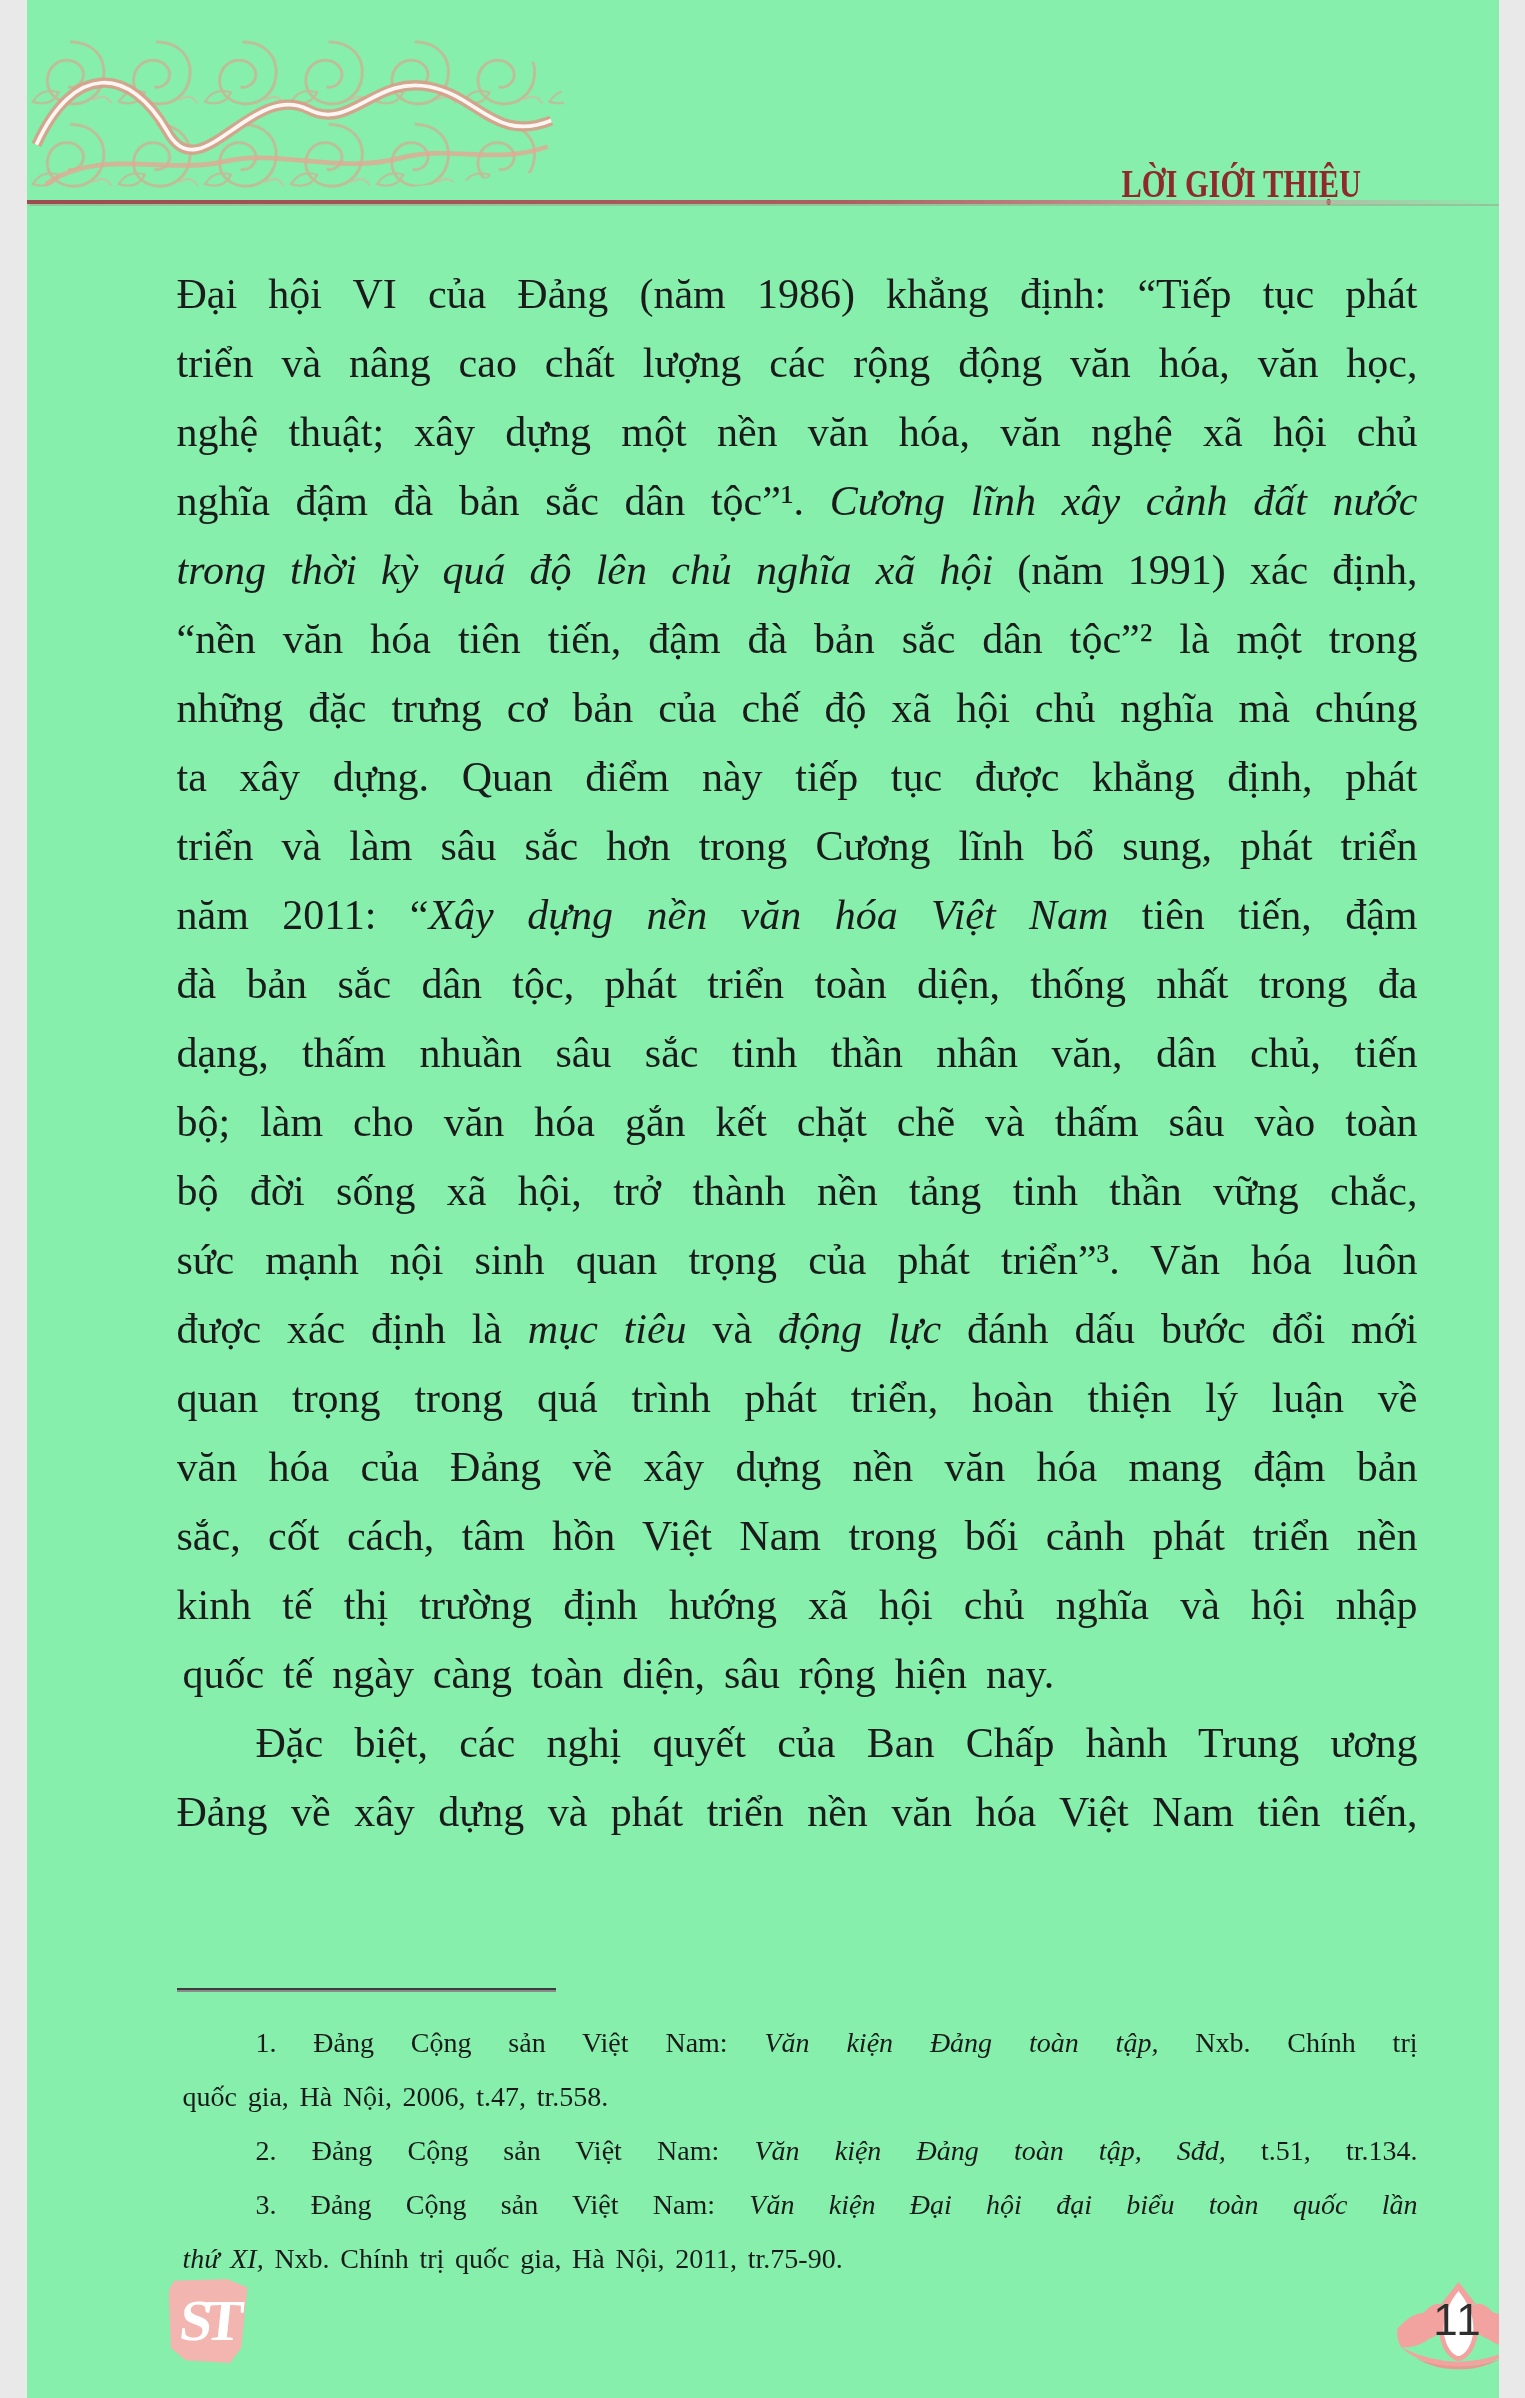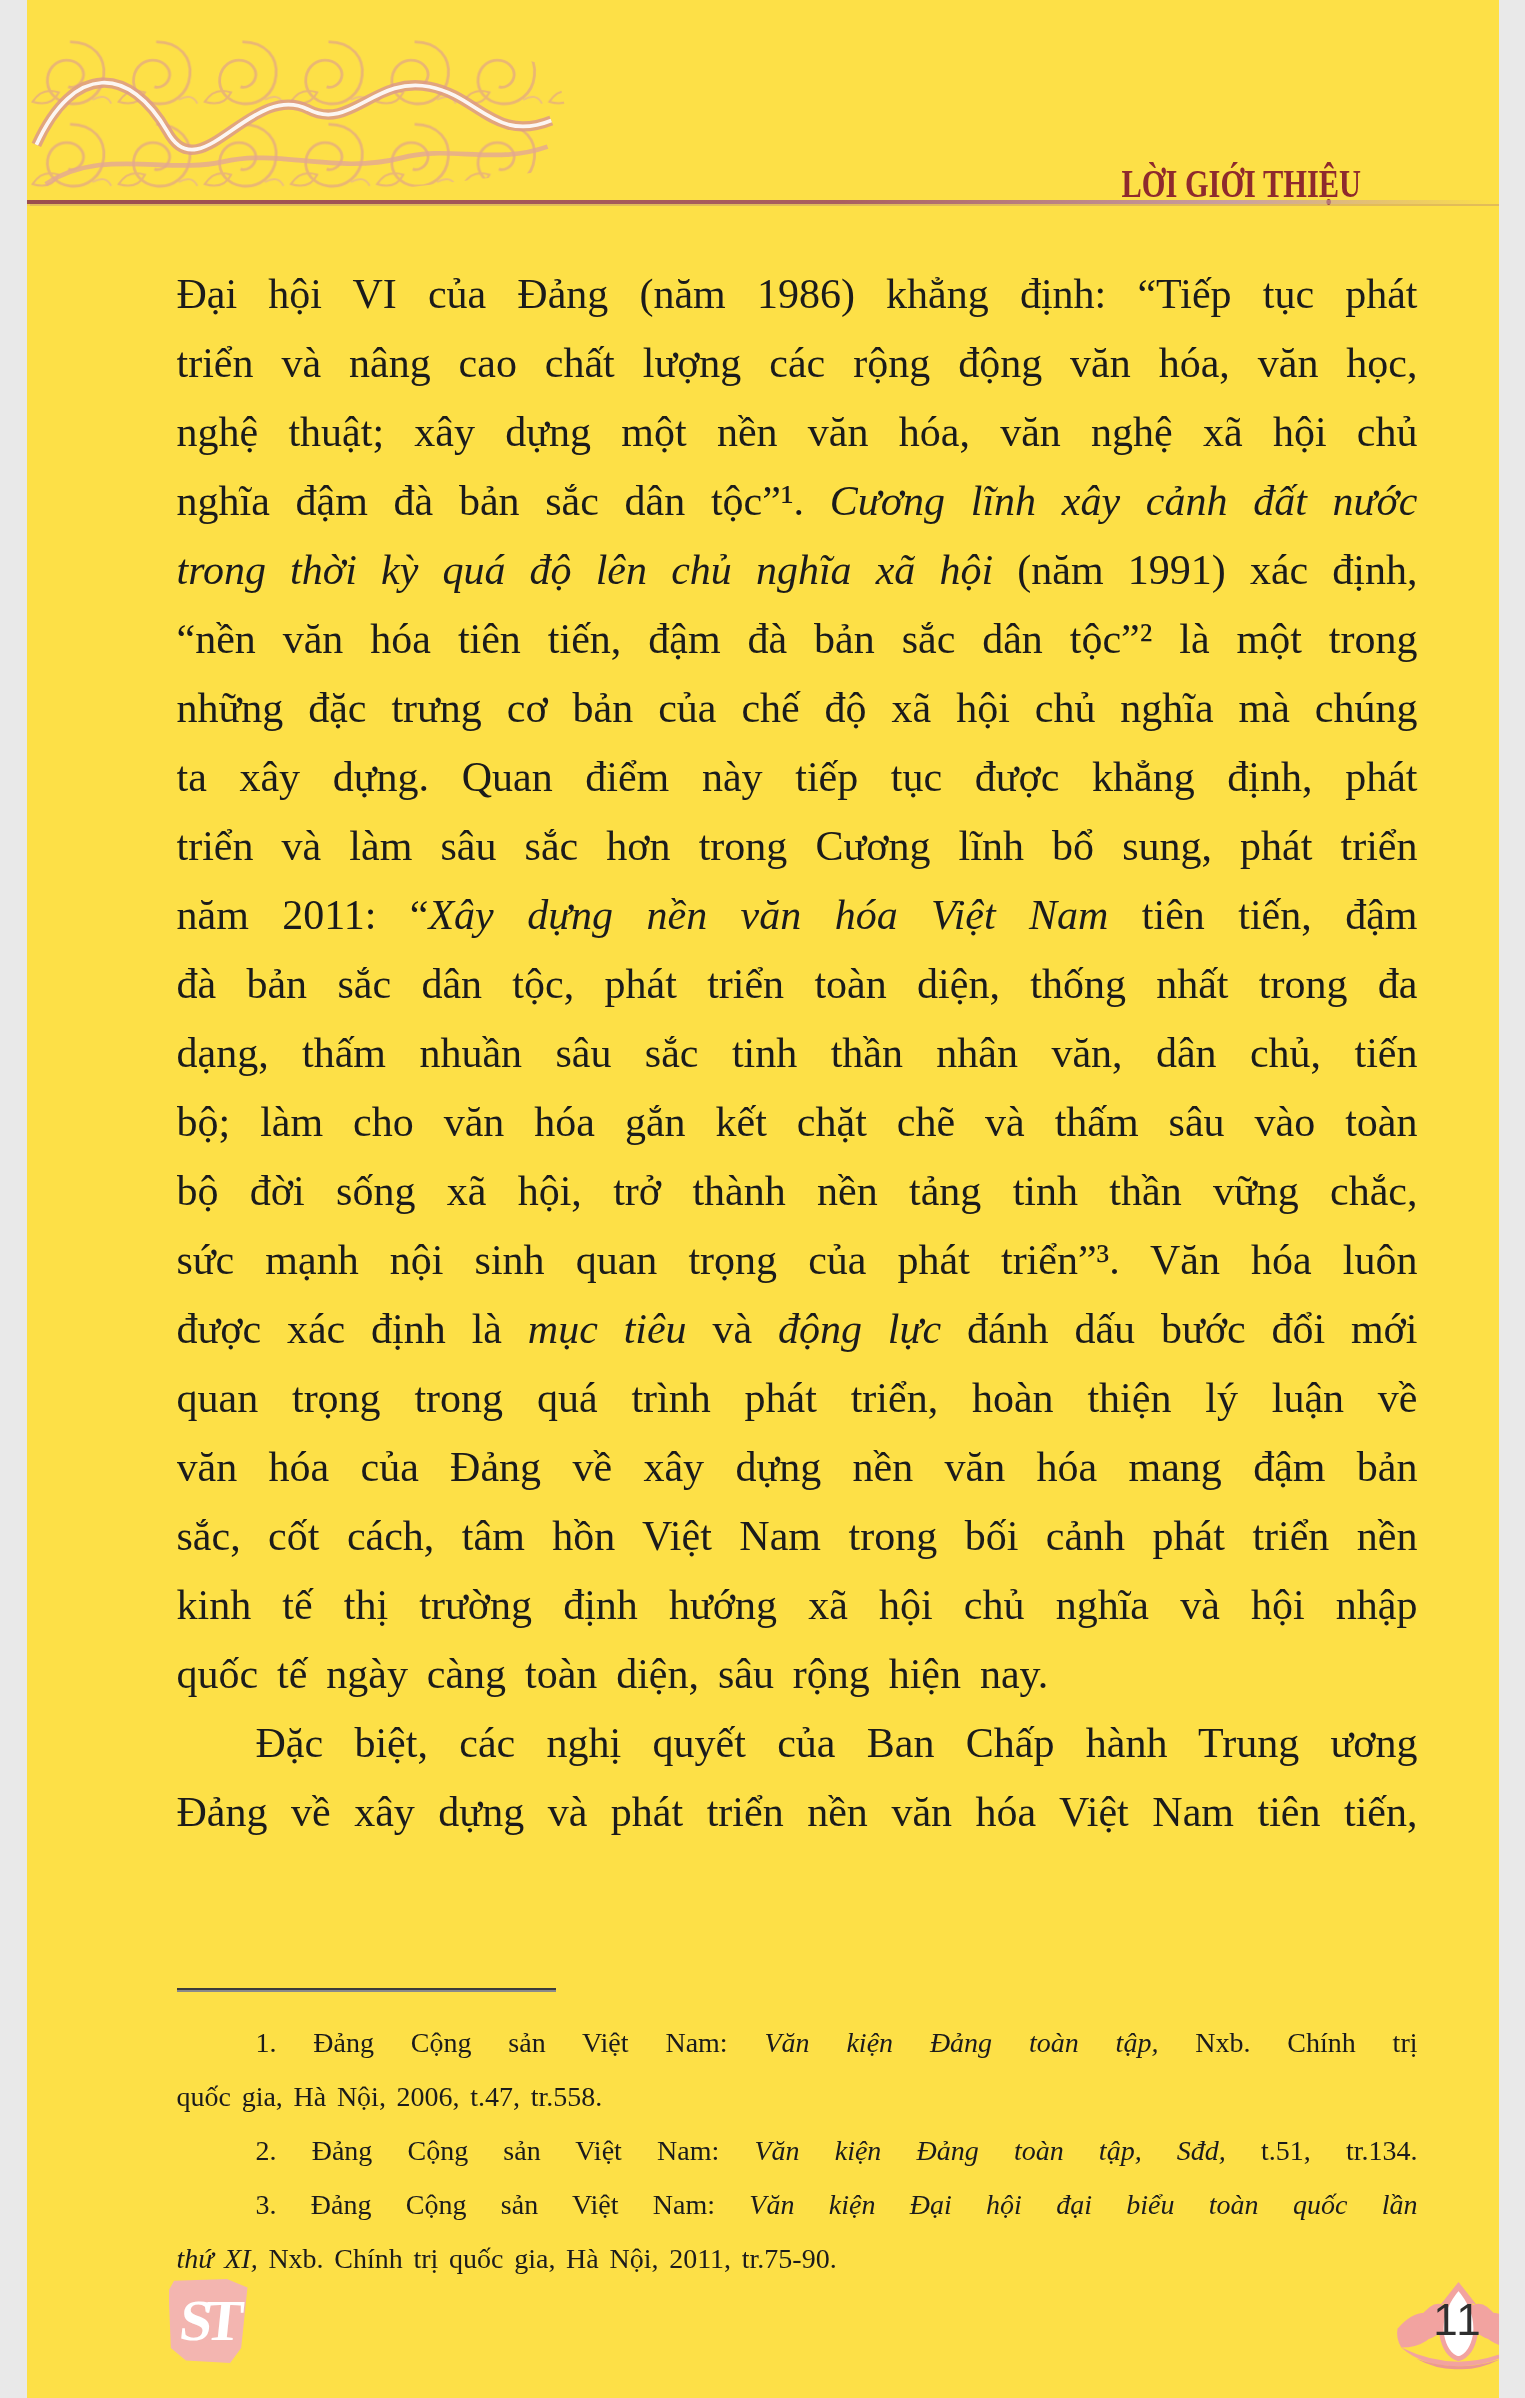--- a/index.html
+++ b/index.html
@@ -1,19 +1,19 @@
 <!DOCTYPE html>
 <html style="--title-red: #8e2a2d; --ink: #1b1b1b; --logo-pink: #f3b5b0;font-size:15px"><head>
 <meta charset="utf-8">
 <style>
   html,body{margin:0;padding:0;background:#e9e9e9;}
   .page{
     position:relative;
     width:1472px;height:2399px;
-    background:#fde047;
+    background:#86efac;
     overflow:hidden;
     font-family:"Liberation Serif", serif;
     margin:0 auto;
   }
   
   .dragon{position:absolute;left:0;top:34px;}
   .page-title{
     position:absolute;
     top:161px;right:137px;
     font-size:39px;font-weight:bold;
@@ -34,21 +34,21 @@
     position:absolute;left:150px;top:260px;width:1241px;
     color:var(--ink,#1b1b1b);
   }
   .line{
     height:69px;line-height:69px;
     font-size:42px;
     text-align:justify;text-align-last:justify;
     text-justify:inter-word;
     overflow:hidden;white-space:normal;
   }
-  .line.nojust{text-align:center;text-align-last:left;word-spacing:8.4px;}
+  .line.nojust{text-align:center;text-align-last:left;word-spacing:8.4px;margin-left:6px;}
   .line.indent{text-indent:79px;}
   .it{font-style:italic;}
   
   .footnote-separator{
     position:absolute;left:150px;top:1988px;
     width:379px;height:3.7px;
     background:linear-gradient(#3c3c3c 0 1.9px,#8a8a8a 1.9px 3.7px);
   }
   .footnotes{
     position:absolute;left:150px;top:2016px;width:1241px;

